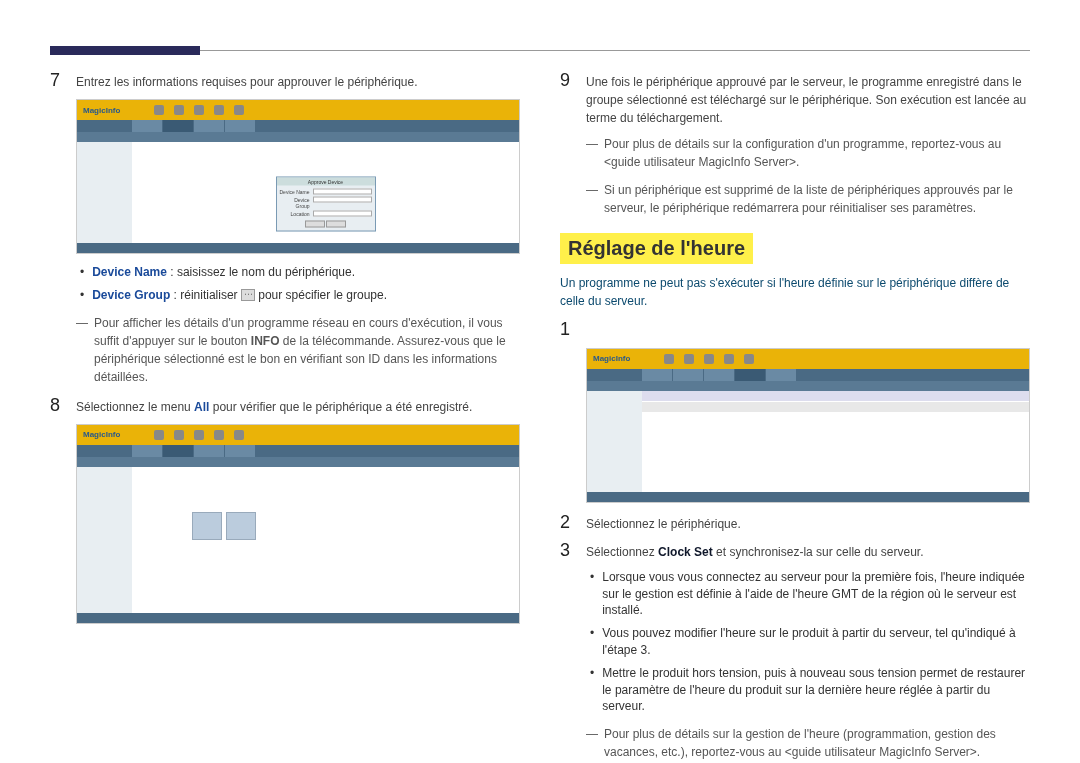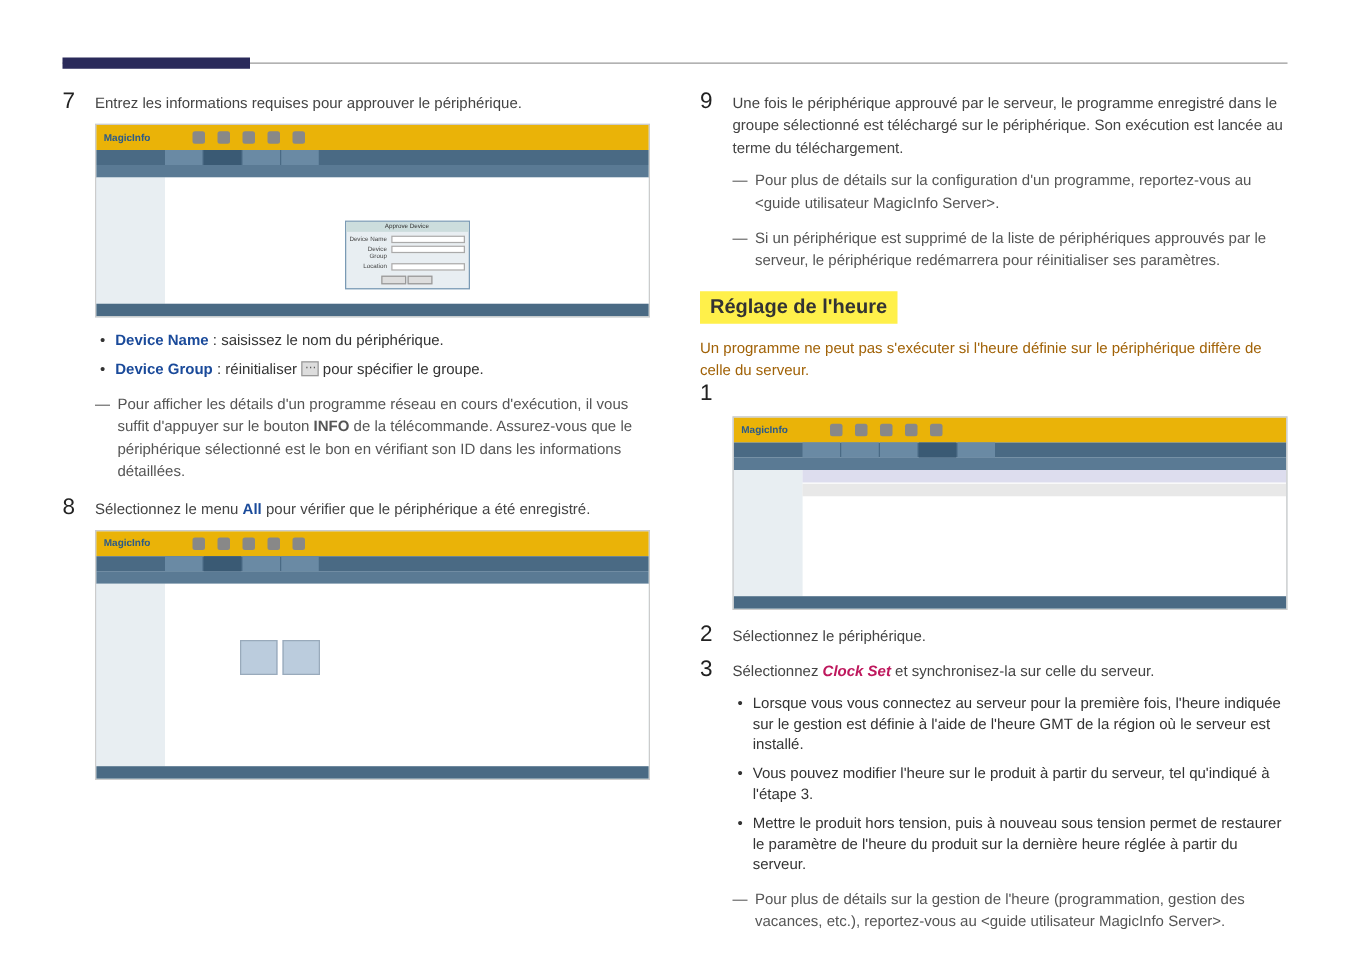--- a/index.html
+++ b/index.html
@@ -167,21 +167,21 @@
     display: flex;
     gap: 8px;
     margin-bottom: 6px;
     line-height: 1.4;
   }
   .bullet::before {
     content: "•";
     flex-shrink: 0;
   }
   .emph-blue { color: #1a4a9a; font-weight: 600; }
-  .emph-orange { color: #be185d; font-weight: 600; font-style: italic; }
+  .emph-orange { color: #0f172a; font-weight: 600; }
   .inline-btn {
     display: inline-block;
     width: 14px;
     height: 12px;
     background: #ddd;
     border: 1px solid #999;
     vertical-align: middle;
     position: relative;
     top: -1px;
   }
@@ -200,21 +200,21 @@
     color: #555;
     line-height: 1.5;
   }
   .dash-note::before {
     content: "―";
     flex-shrink: 0;
   }
   .heading-hl {
     background: #fff04a;
     color: #333;
-    font-size: 16px;
+    font-size: 20px;
     font-weight: 600;
     padding: 4px 8px;
     display: inline-block;
     margin: 6px 0 10px 0;
   }
 </style>
 </head>
 <body>
 
 <div class="top-rule"></div>
@@ -327,21 +327,21 @@
 
     <div class="dash-note">
       <div>Pour plus de détails sur la configuration d'un programme, reportez-vous au &lt;guide utilisateur MagicInfo Server&gt;.</div>
     </div>
     <div class="dash-note">
       <div>Si un périphérique est supprimé de la liste de périphériques approuvés par le serveur, le périphérique redémarrera pour réinitialiser ses paramètres.</div>
     </div>
 
     <div class="heading-hl">Réglage de l'heure</div>
 
-    <div style="margin-bottom:0;line-height:1.5;color:#a16207">Un programme ne peut pas s'exécuter si l'heure définie sur le périphérique diffère de celle du serveur.</div>
+    <div style="margin-bottom:10px;line-height:1.5;color:#0c4a6e">Un programme ne peut pas s'exécuter si l'heure définie sur le périphérique diffère de celle du serveur.</div>
 
     <div class="step">
       <div class="stepnum">1</div>
     </div>
 
     <div class="screenshot">
       <div class="ss-top">
           <span class="ss-logo">MagicInfo</span>
         <div class="ss-icons">
             <div class="ss-icon"></div>

